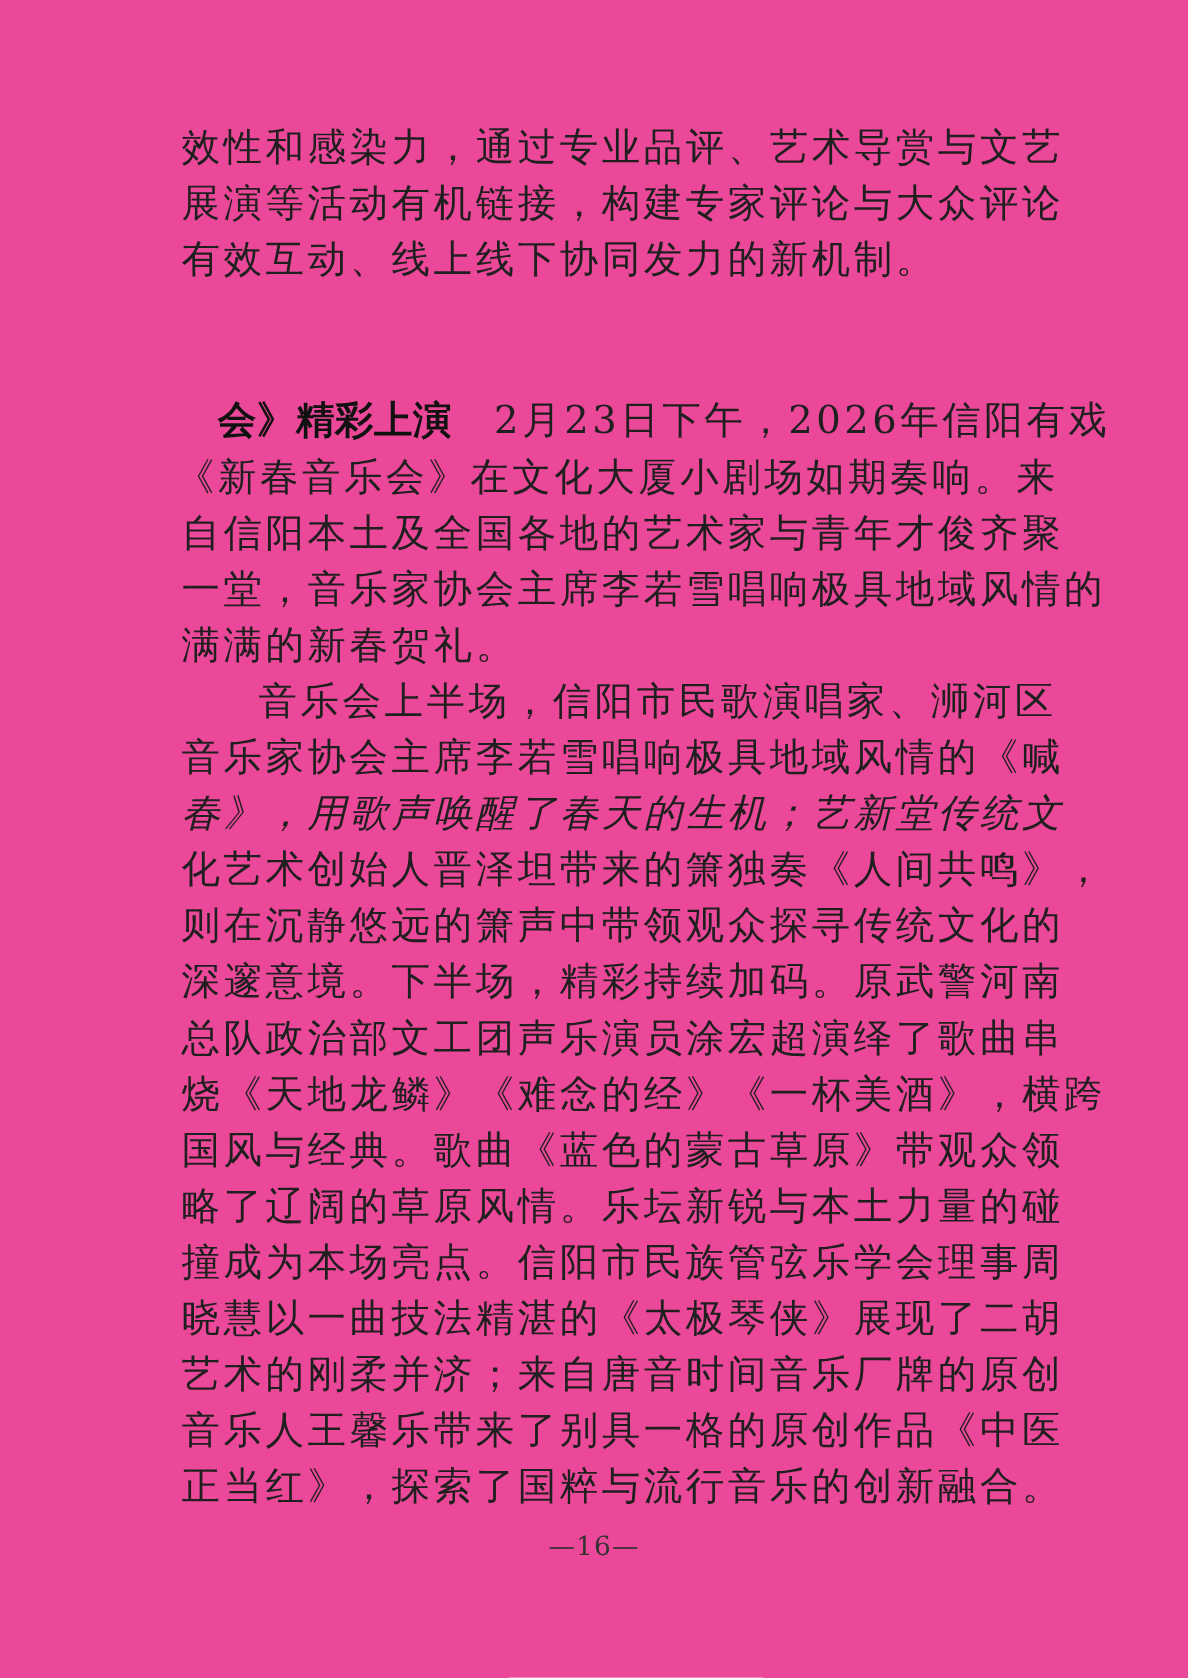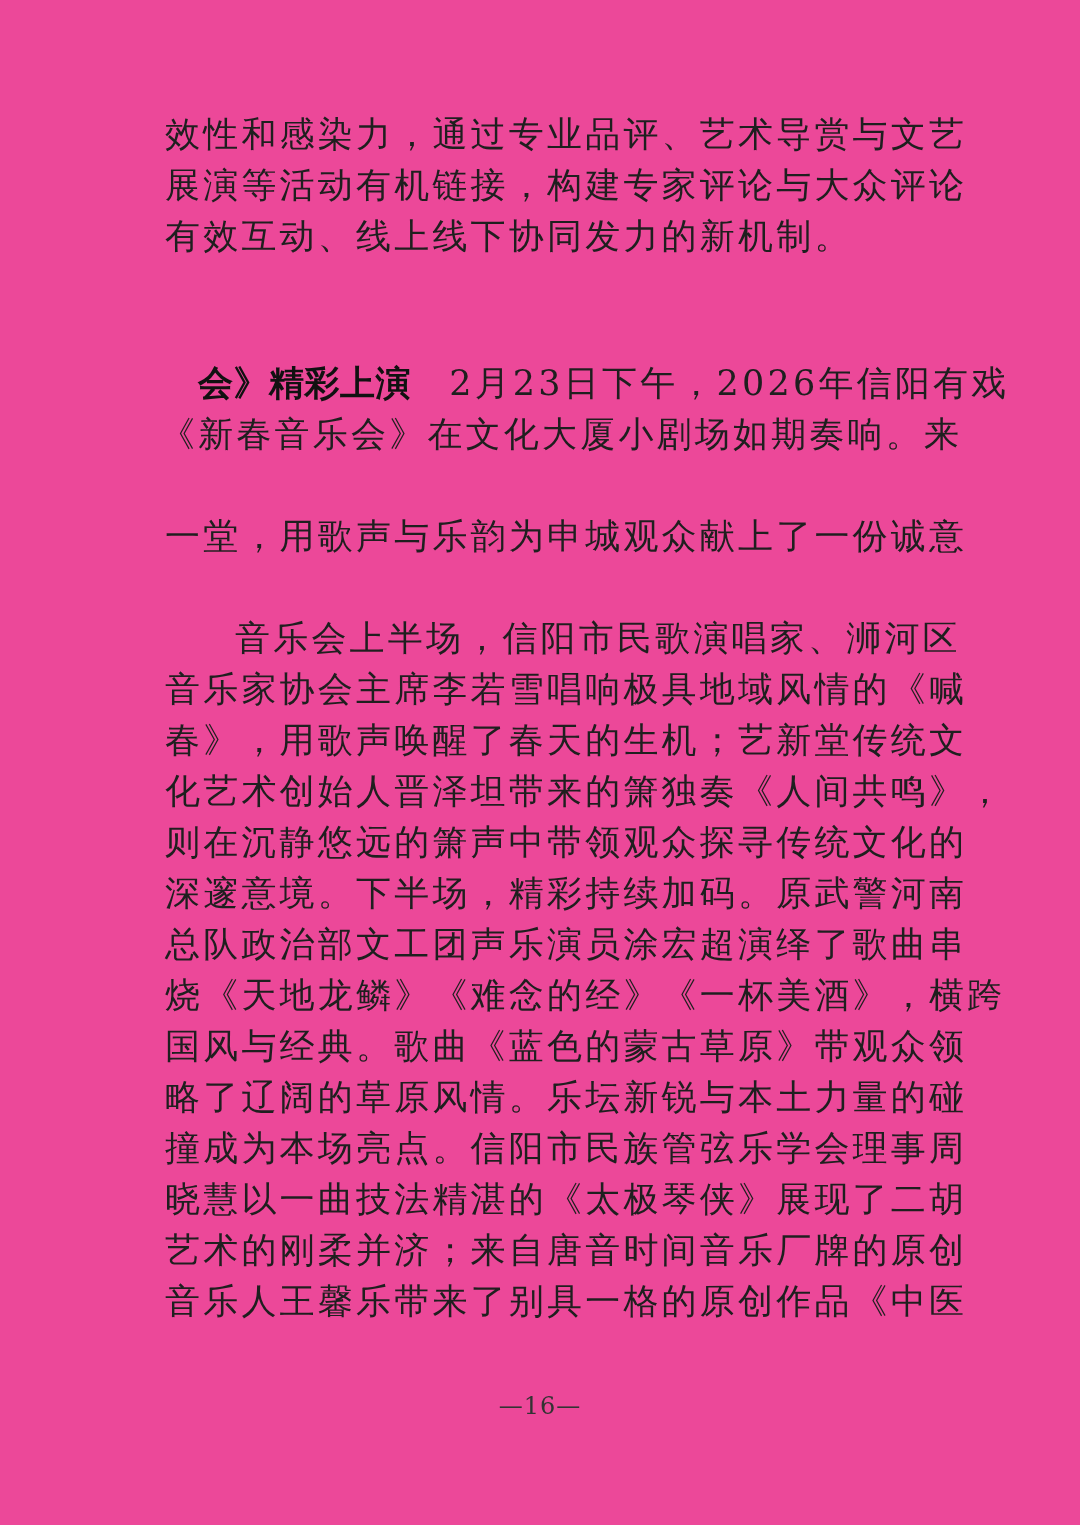--- a/index.html
+++ b/index.html
@@ -62,32 +62,35 @@
 
   <div class="line" style="top:108px;">效性和感染力，通过专业品评、艺术导赏与文艺</div>
   <div class="line" style="top:159px;">展演等活动有机链接，构建专家评论与大众评论</div>
   <div class="line last" style="top:210px;">有效互动、线上线下协同发力的新机制。</div>
 
   <div class="line" style="top:357px;margin-left:33px;">
     <span class="bold">会》精彩上演</span><span>　2月23日下午，2026年信阳有戏</span>
   </div>
 
   <div class="line" style="top:408px; left:160px;">《新春音乐会》在文化大厦小剧场如期奏响。来</div>
-  <div class="line" style="top:510px;">一堂，用歌声与乐韵为申城观众献上了一份诚意</div>
+  <div class="line" style="top:459px;">自信阳本土及全国各地的艺术家与青年才俊齐聚</div>
+  <div class="line" style="top:510px;">一堂，音乐家协会主席李若雪唱响极具地域风情的</div>
+  <div class="line last" style="top:561px;">满满的新春贺礼。</div>
 
   <div class="line indent" style="top:612px;">音乐会上半场，信阳市民歌演唱家、浉河区</div>
   <div class="line" style="top:663px;">音乐家协会主席李若雪唱响极具地域风情的《喊</div>
-  <div class="line" style="top:714px;">春》，用歌声唤醒了春天的生机；艺新堂传统文</div>
+  <div class="line" style="top:714px;font-style:italic;">春》，用歌声唤醒了春天的生机；艺新堂传统文</div>
   <div class="line" style="top:765px;">化艺术创始人晋泽坦带来的箫独奏《人间共鸣》，</div>
   <div class="line" style="top:816px;">则在沉静悠远的箫声中带领观众探寻传统文化的</div>
   <div class="line" style="top:867px;">深邃意境。下半场，精彩持续加码。原武警河南</div>
   <div class="line" style="top:918px;">总队政治部文工团声乐演员涂宏超演绎了歌曲串</div>
   <div class="line" style="top:969px;">烧《天地龙鳞》《难念的经》《一杯美酒》，横跨</div>
   <div class="line" style="top:1020px;">国风与经典。歌曲《蓝色的蒙古草原》带观众领</div>
   <div class="line" style="top:1071px;">略了辽阔的草原风情。乐坛新锐与本土力量的碰</div>
   <div class="line" style="top:1122px;">撞成为本场亮点。信阳市民族管弦乐学会理事周</div>
   <div class="line" style="top:1173px;">晓慧以一曲技法精湛的《太极琴侠》展现了二胡</div>
   <div class="line" style="top:1224px;">艺术的刚柔并济；来自唐音时间音乐厂牌的原创</div>
   <div class="line" style="top:1275px;">音乐人王馨乐带来了别具一格的原创作品《中医</div>
+  <div class="line" style="top:1326px;">正当红》，探索了国粹与流行音乐的创新融合。</div>
 
   <div class="page-number">—16—</div>
 
 </div>
 
 </body></html>

